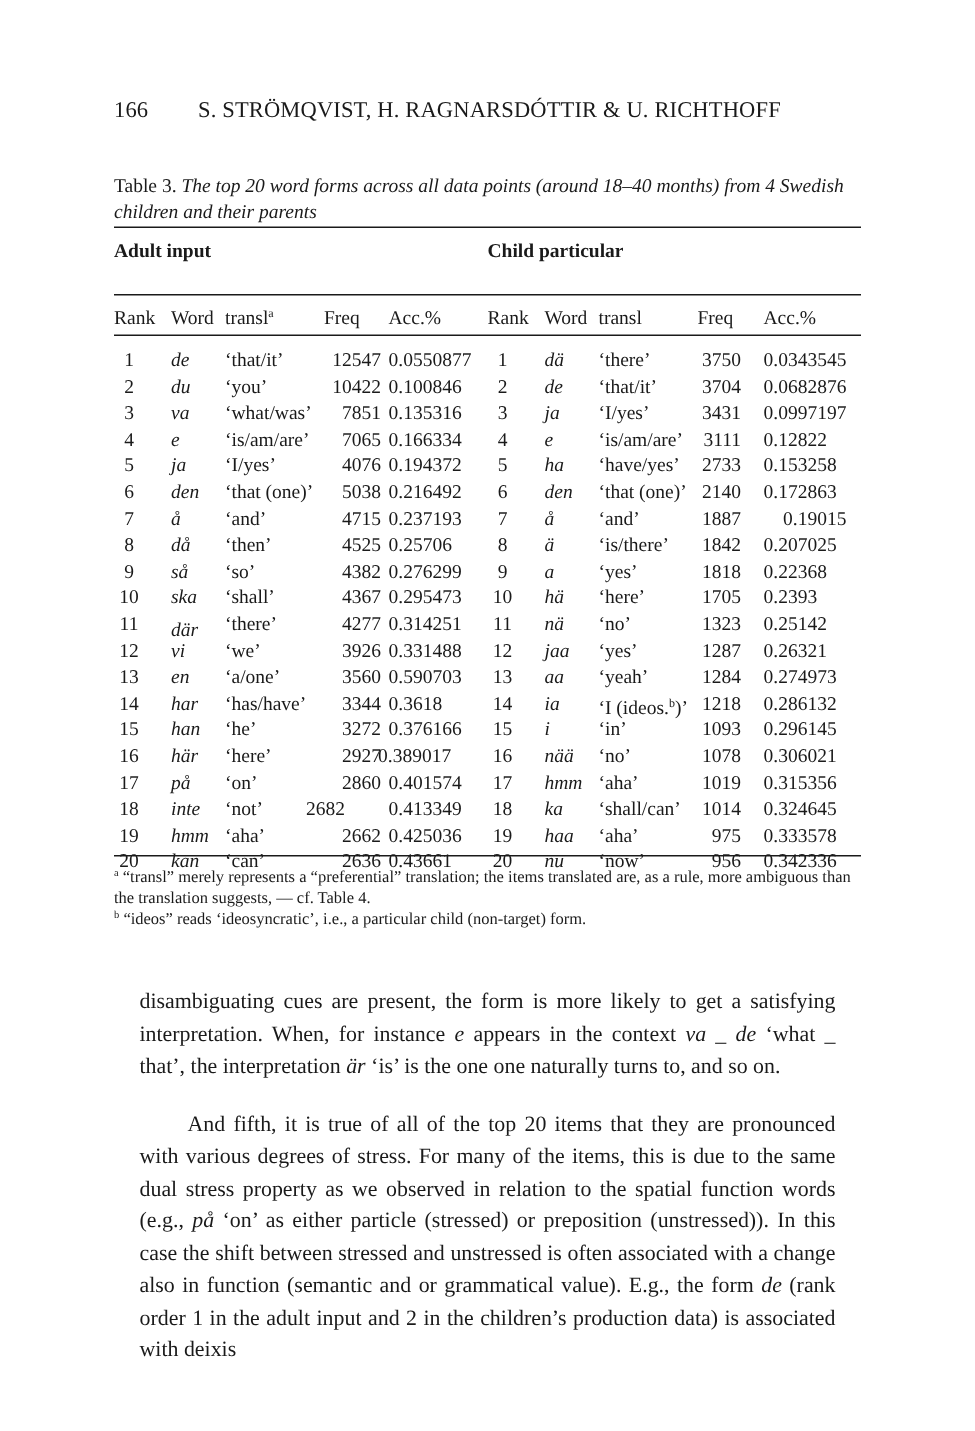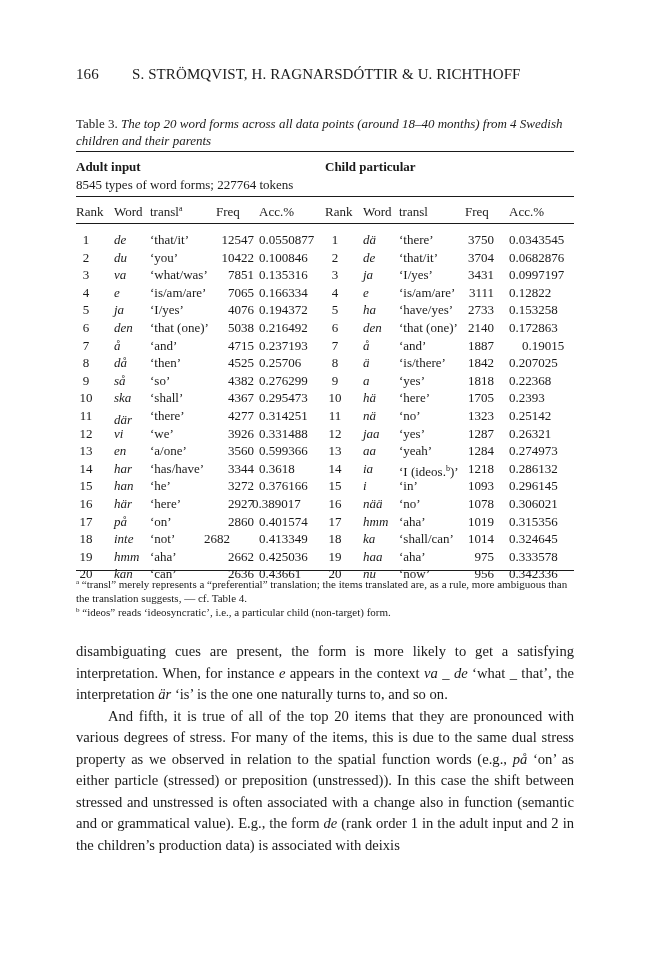--- a/index.html
+++ b/index.html
@@ -14,42 +14,41 @@
   .caption i { font-style: italic; }
   .rule { position: absolute; left: 0; width: 498px; height: 0; border-top: 1px solid #1a1a1a; }
   .grp { position: absolute; top: 158px; font-size: 13px; line-height: 18px; white-space: nowrap; }
   .grp b { font-weight: bold; }
   .hdr { position: absolute; top: 204px; font-size: 13px; white-space: nowrap; }
   .cell { position: absolute; font-size: 13px; white-space: nowrap; line-height: 16px; }
   .it { font-style: italic; }
   .fn { position: absolute; left: 0; width: 498px; font-size: 11px; line-height: 14px; }
   .fn sup { font-size: 7px; vertical-align: 4px; }
   .body-text { position: absolute; top: 641px; left: 0; width: 498px; font-size: 14.6px; line-height: 21.5px; text-align: justify; }
-  .body-text p { margin: 0; }
+  .body-text p { margin: 17px; }
   .body-text p.indent { text-indent: 32px; }
   sup.h { font-size: 8px; vertical-align: 5px; }
 </style>
 </head>
 <body>
 
 <div class="page">
   <div class="running-head">
     <span class="pno">166</span><span>S. STRÖMQVIST, H. RAGNARSDÓTTIR &amp; U. RICHTHOFF</span>
   </div>
 
   <div class="caption">
     <span>Table 3.</span>
     <i>The top 20 word forms across all data points (around 18–40 months) from 4 Swedish children and their parents</i>
   </div>
 
   <div class="rule" style="top:151px;"></div>
 
   <div class="grp" style="left:0;">
     <b>Adult input</b><br>
-    <span>8545 types of word forms; 227764 tokens</span>
   </div>
   <div class="grp" style="left:249px;">
     <b>Child particular</b><br>
   </div>
 
   <div class="rule" style="top:196px;"></div>
 
   <div class="hdr" style="left:0;">Rank</div>
   <div class="hdr" style="left:38px;">Word</div>
   <div class="hdr" style="left:74px;"><span>transl</span><sup class="h">a</sup></div>
@@ -147,21 +146,21 @@
         <div class="cell it" style="top: 425.6px; left: 38px;">vi</div>
         <div class="cell " style="top: 425.6px; left: 74px;">‘we’</div>
         <div class="cell " style="top: 425.6px; left: 128px; width: 50px; text-align: right;">3926</div>
         <div class="cell " style="top: 425.6px; left: 183px;">0.331488</div>
       </div>
       <div>
         <div class="cell " style="top: 443.2px; left: 0px; width: 20px; text-align: center;">13</div>
         <div class="cell it" style="top: 443.2px; left: 38px;">en</div>
         <div class="cell " style="top: 443.2px; left: 74px;">‘a/one’</div>
         <div class="cell " style="top: 443.2px; left: 128px; width: 50px; text-align: right;">3560</div>
-        <div class="cell " style="top: 443.2px; left: 183px;">0.599366</div>
+        <div class="cell " style="top: 443.2px; left: 183px;">0.590703</div>
       </div>
       <div>
         <div class="cell " style="top: 460.8px; left: 0px; width: 20px; text-align: center;">14</div>
         <div class="cell it" style="top: 460.8px; left: 38px;">har</div>
         <div class="cell " style="top: 460.8px; left: 74px;">‘has/have’</div>
         <div class="cell " style="top: 460.8px; left: 128px; width: 50px; text-align: right;">3344</div>
         <div class="cell " style="top: 460.8px; left: 183px;">0.3618</div>
       </div>
       <div>
         <div class="cell " style="top: 478.4px; left: 0px; width: 20px; text-align: center;">15</div>

